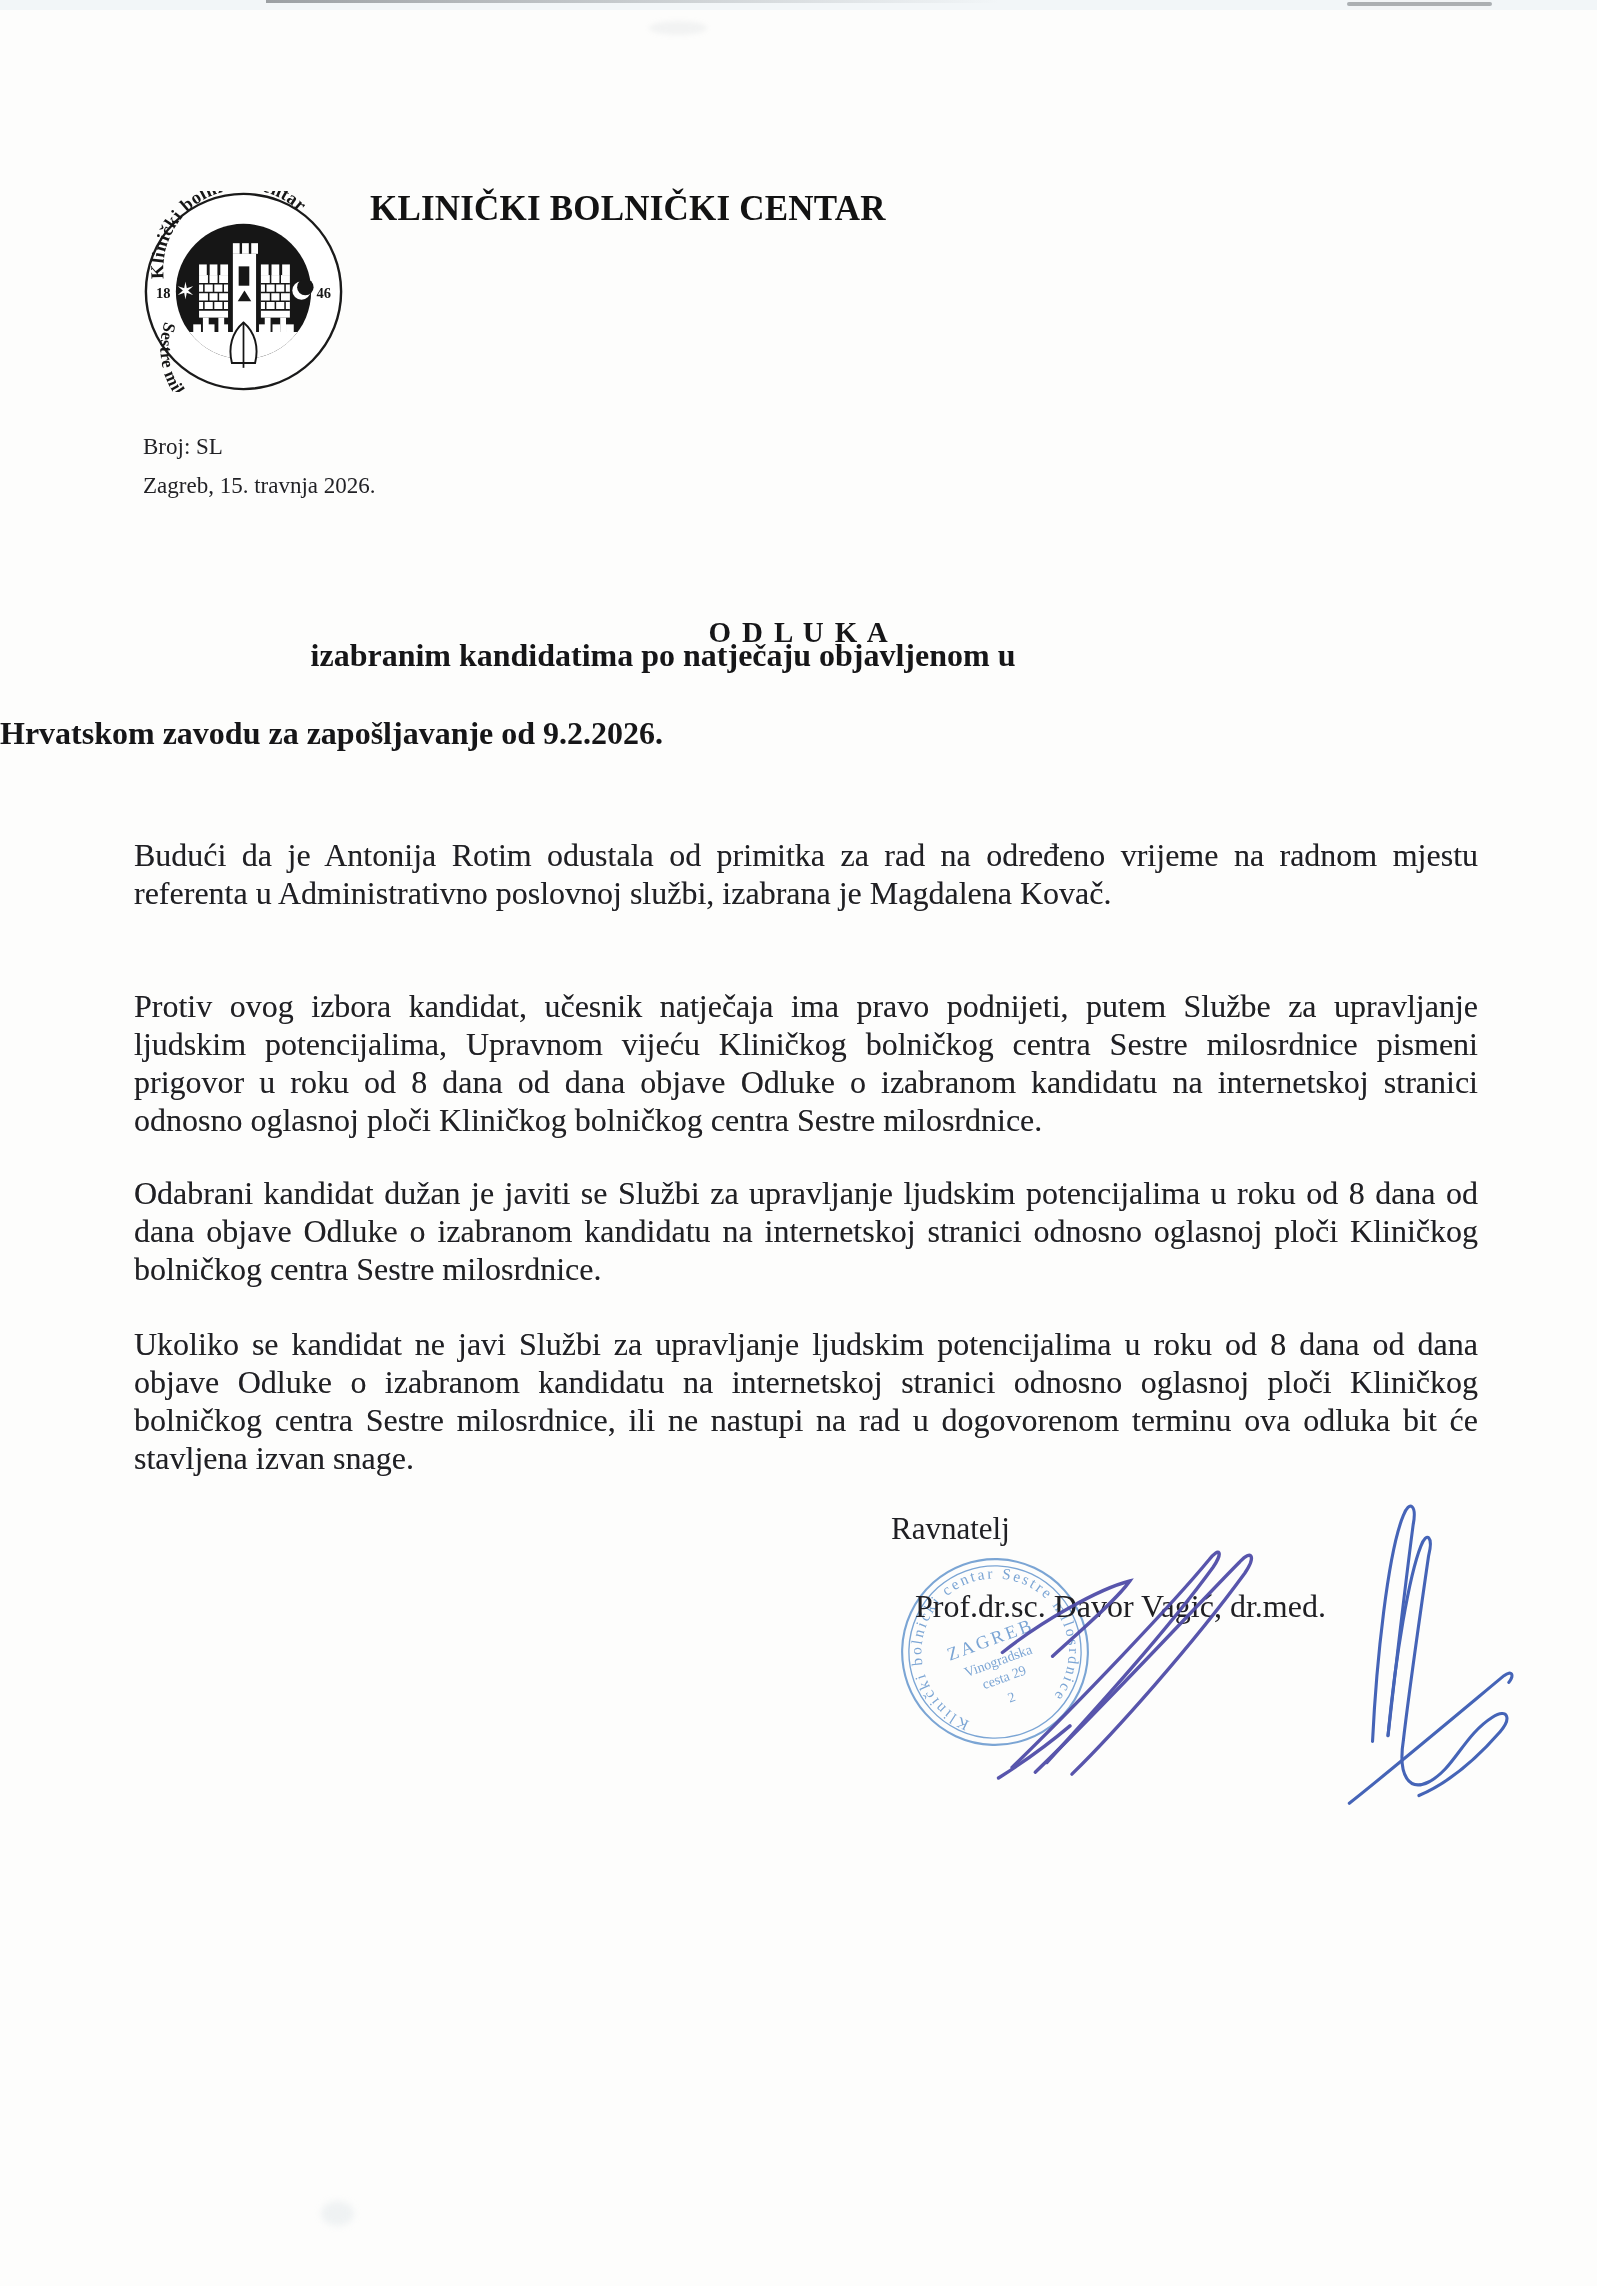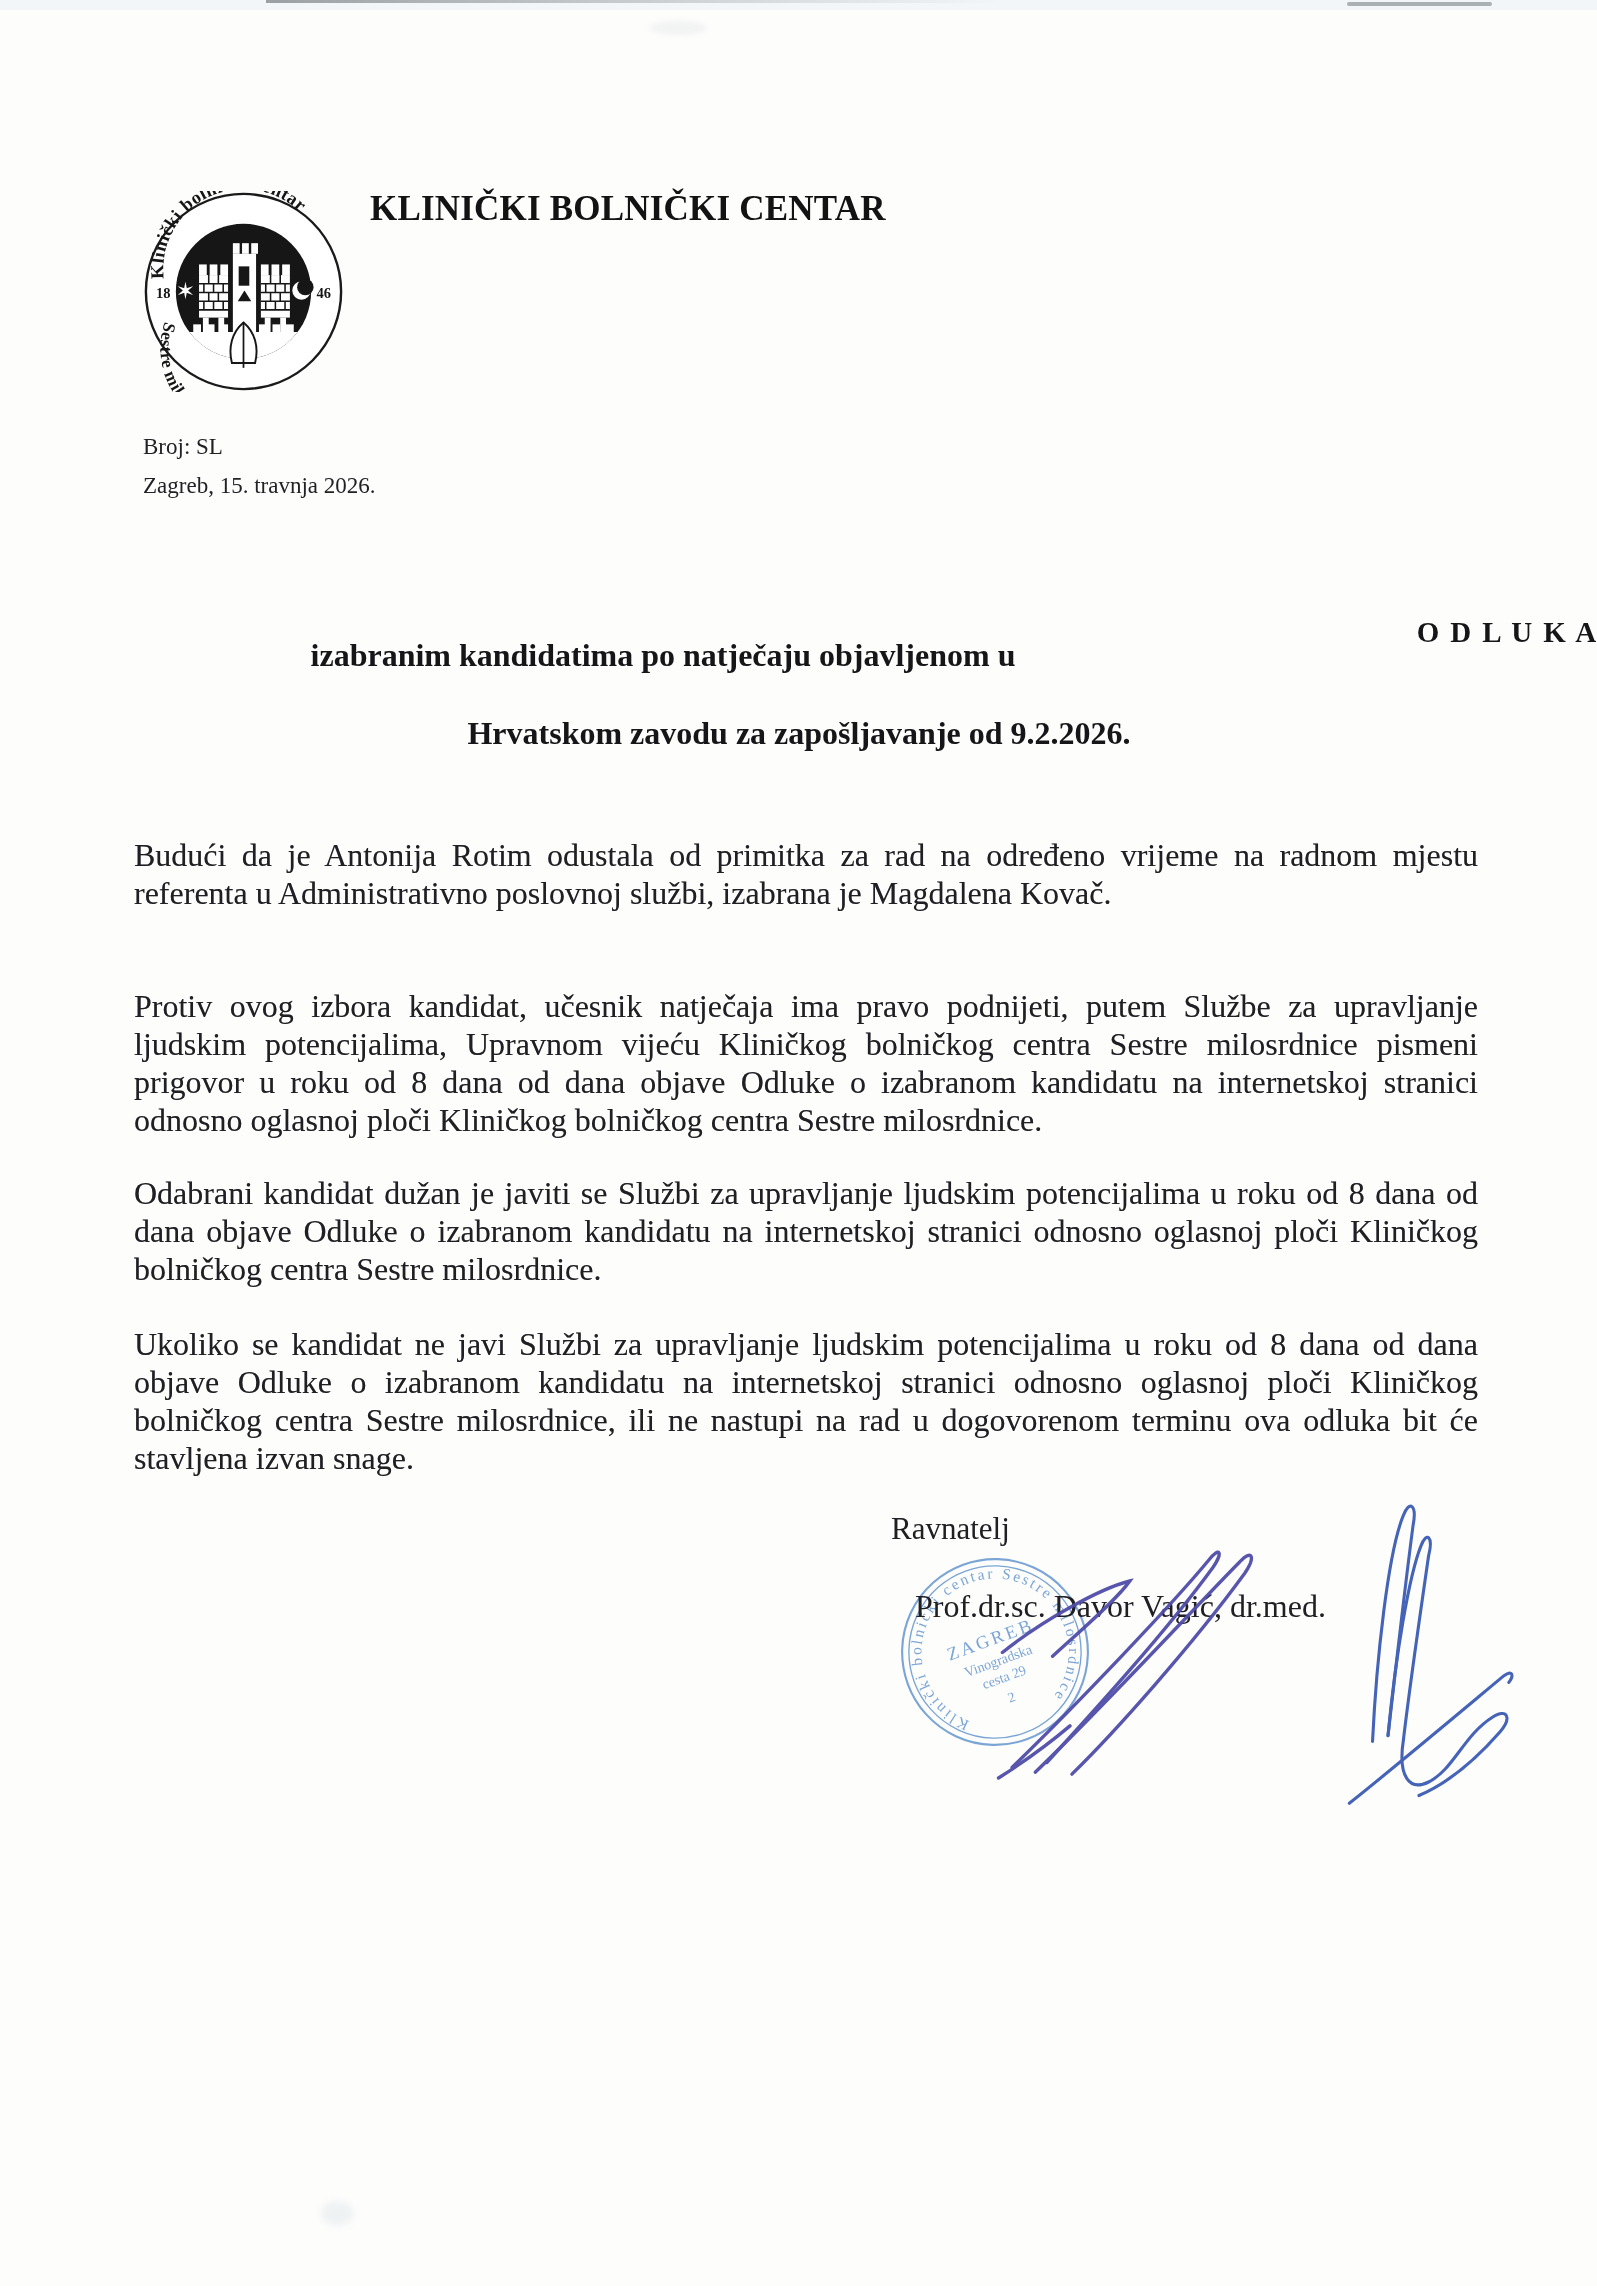--- a/index.html
+++ b/index.html
@@ -17,23 +17,23 @@
   .scan-edge-2{left:1347px;top:1.9px;width:145px;height:3.9px;background:rgba(85,90,95,.45);border-radius:1.9px;}
   .scan-wash{left:0;top:0;width:1598px;height:9.7px;background:rgba(205,222,235,.22);}
   .smudge-1{left:649px;top:21px;width:58px;height:13.5px;background:rgba(150,160,170,.10);border-radius:50%;filter:blur(2.9px);}
   .smudge-2{left:321px;top:2201px;width:33px;height:25px;background:rgba(170,185,200,.16);border-radius:50%;filter:blur(3.9px);}
   
   .letterhead{left:370px;top:189px;font-weight:bold;font-size:35px;line-height:39px;color:#131313;letter-spacing:0.2px;}
   .logo-wrap{left:143px;top:191px;width:201px;height:201px;}
   
   .refblock{left:143px;top:427px;font-size:23px;line-height:39px;color:#222226;}
   
-  .title-main{left:0;top:616px;width:1598px;text-align:right;font-size:29px;font-weight:bold;letter-spacing:1.9px;color:#161618;}
+  .title-main{left:0;top:616px;width:1598px;text-align:center;font-size:29px;font-weight:bold;letter-spacing:1.9px;color:#161618;}
   .title-sub1{left:0;top:637px;width:1326px;text-align:center;font-size:32px;font-weight:bold;color:#161618;}
-  .title-sub2{left:0;top:715px;width:1598px;text-align:center;font-size:32px;font-weight:bold;color:#161618;}
+  .title-sub2{left:0;top:715px;width:1598px;font-size:32px;font-weight:bold;color:#161618;}
   
   .para{left:134px;width:1344px;font-size:32px;line-height:38px;text-align:justify;color:#202024;
         text-shadow:0 0 0.5px rgba(30,30,35,.35);margin:0;}
   .p1{top:836px;}
   .p2{top:987px;}
   .p3{top:1174px;}
   .p4{top:1325px;}
   .para b{font-weight:normal;}
   
   .sig-role{left:891px;top:1511px;font-size:31px;color:#202024;z-index:3;}

